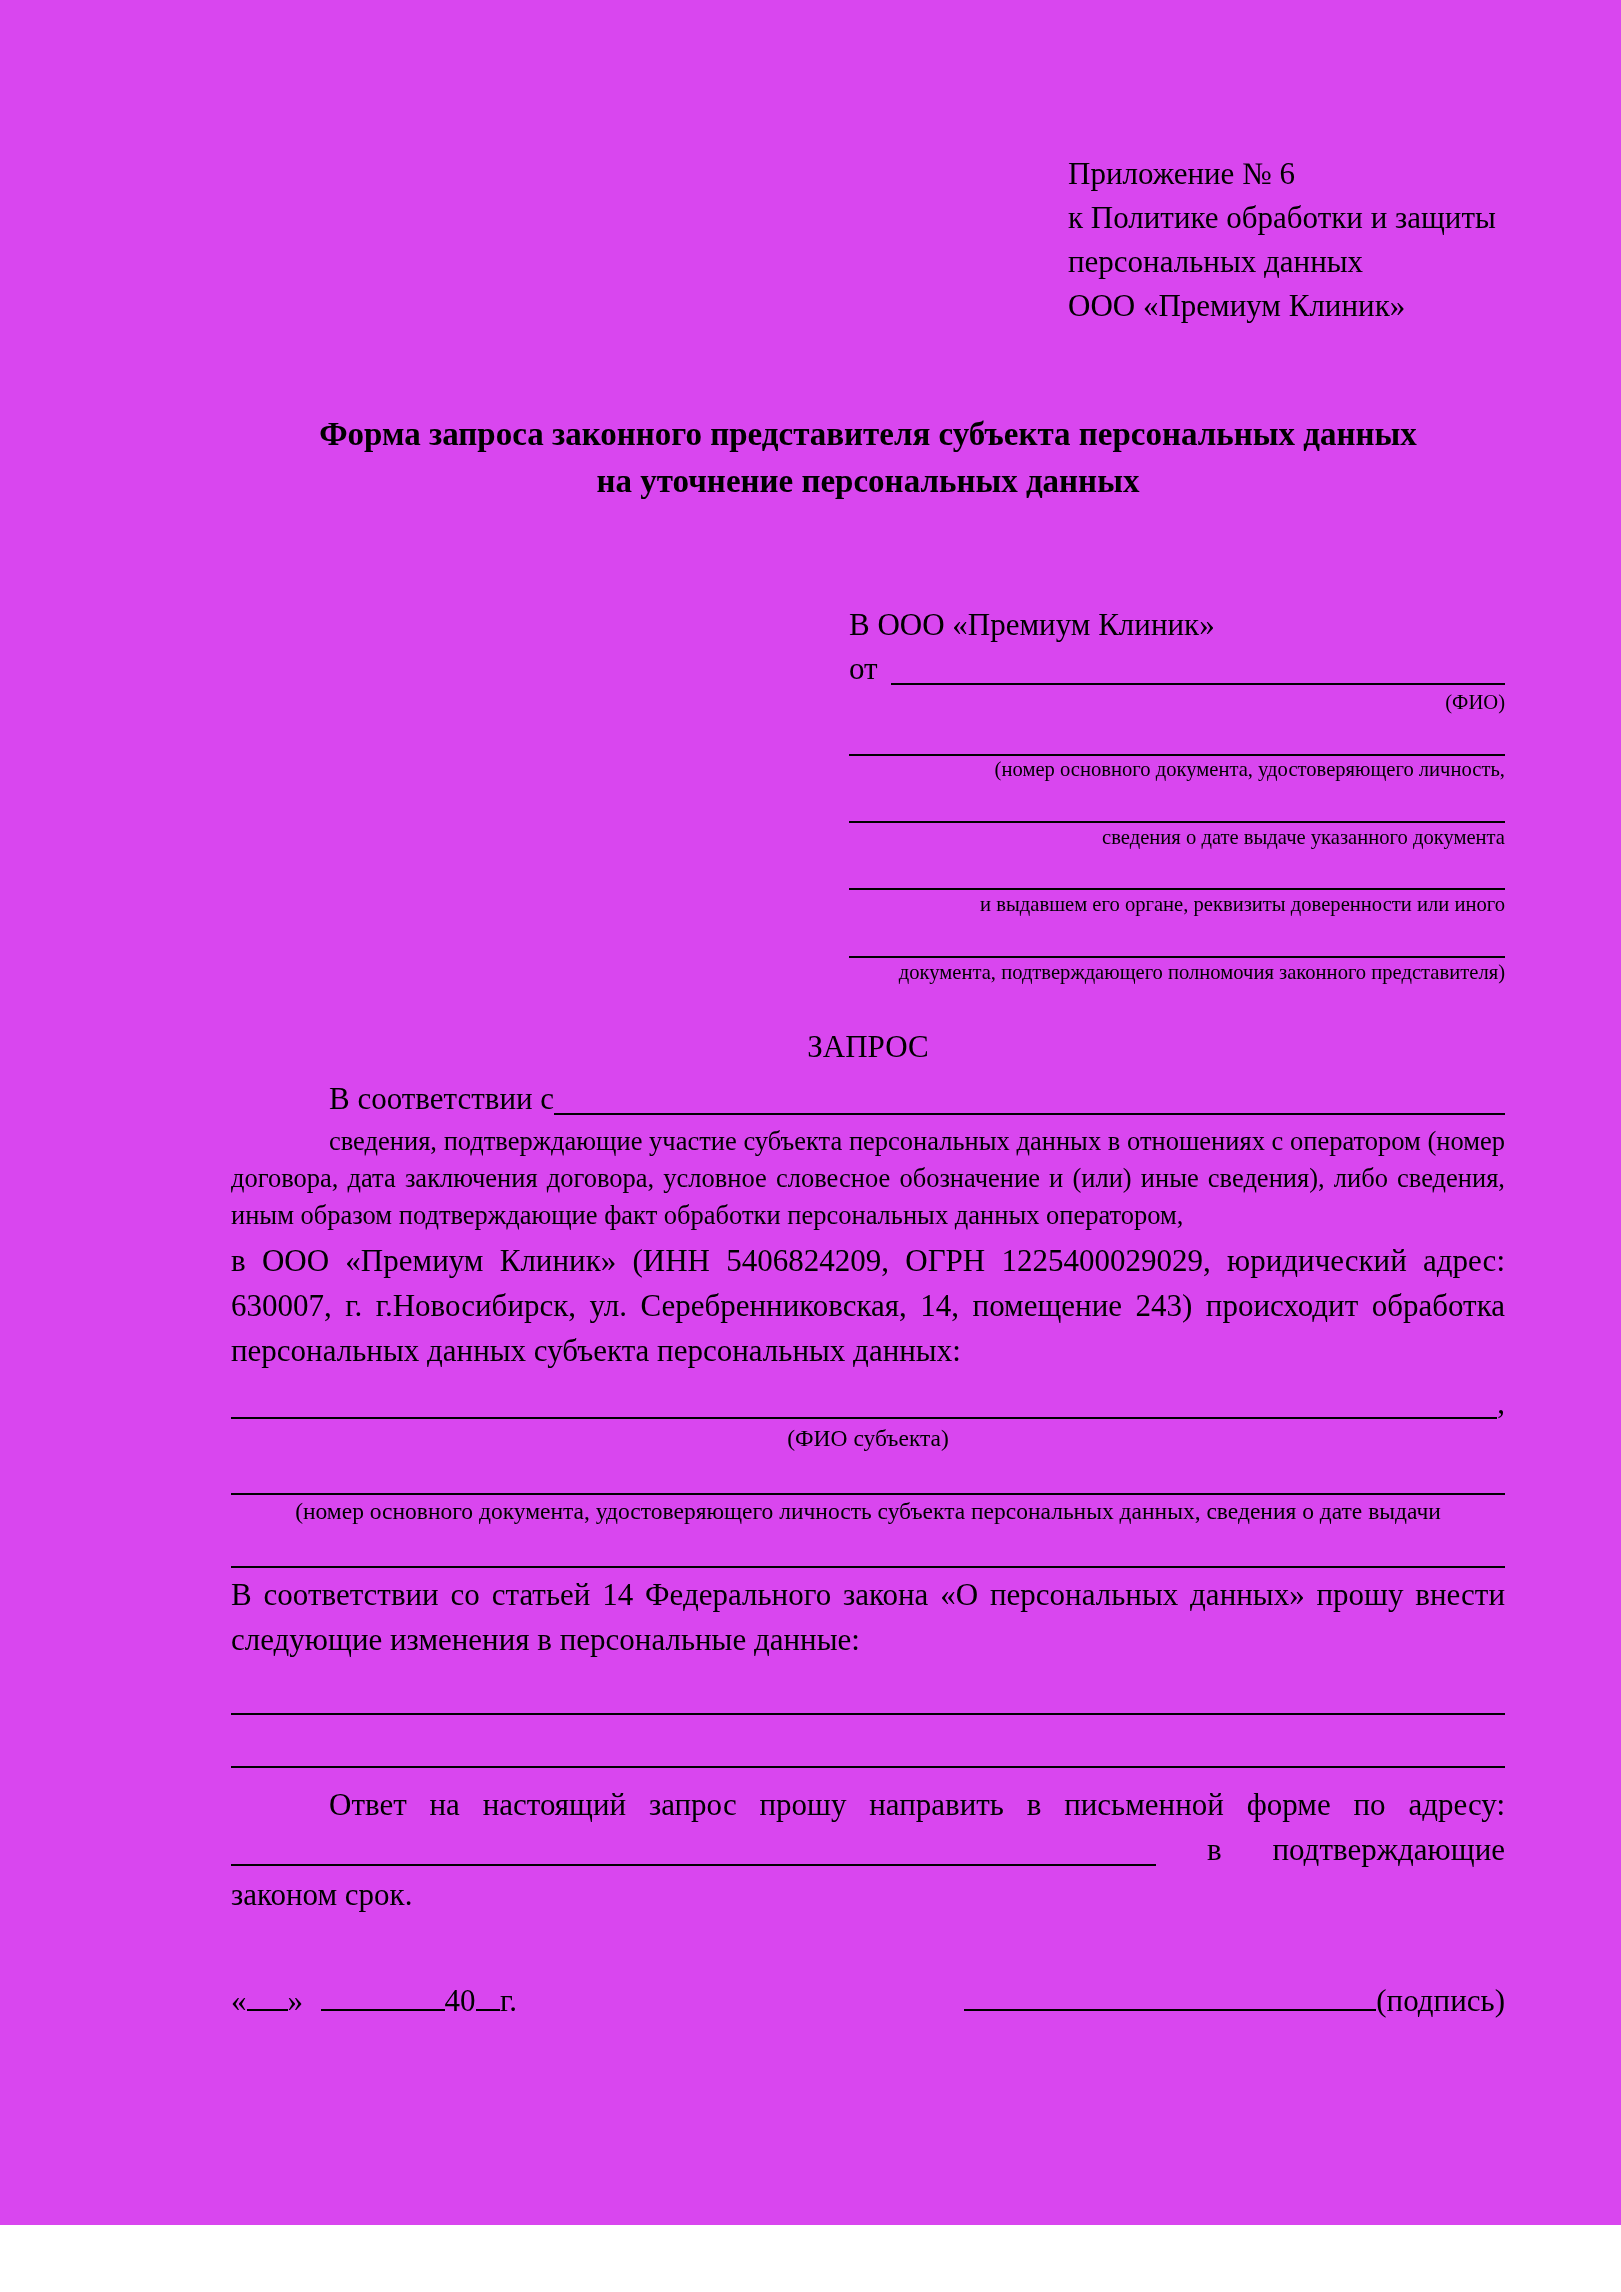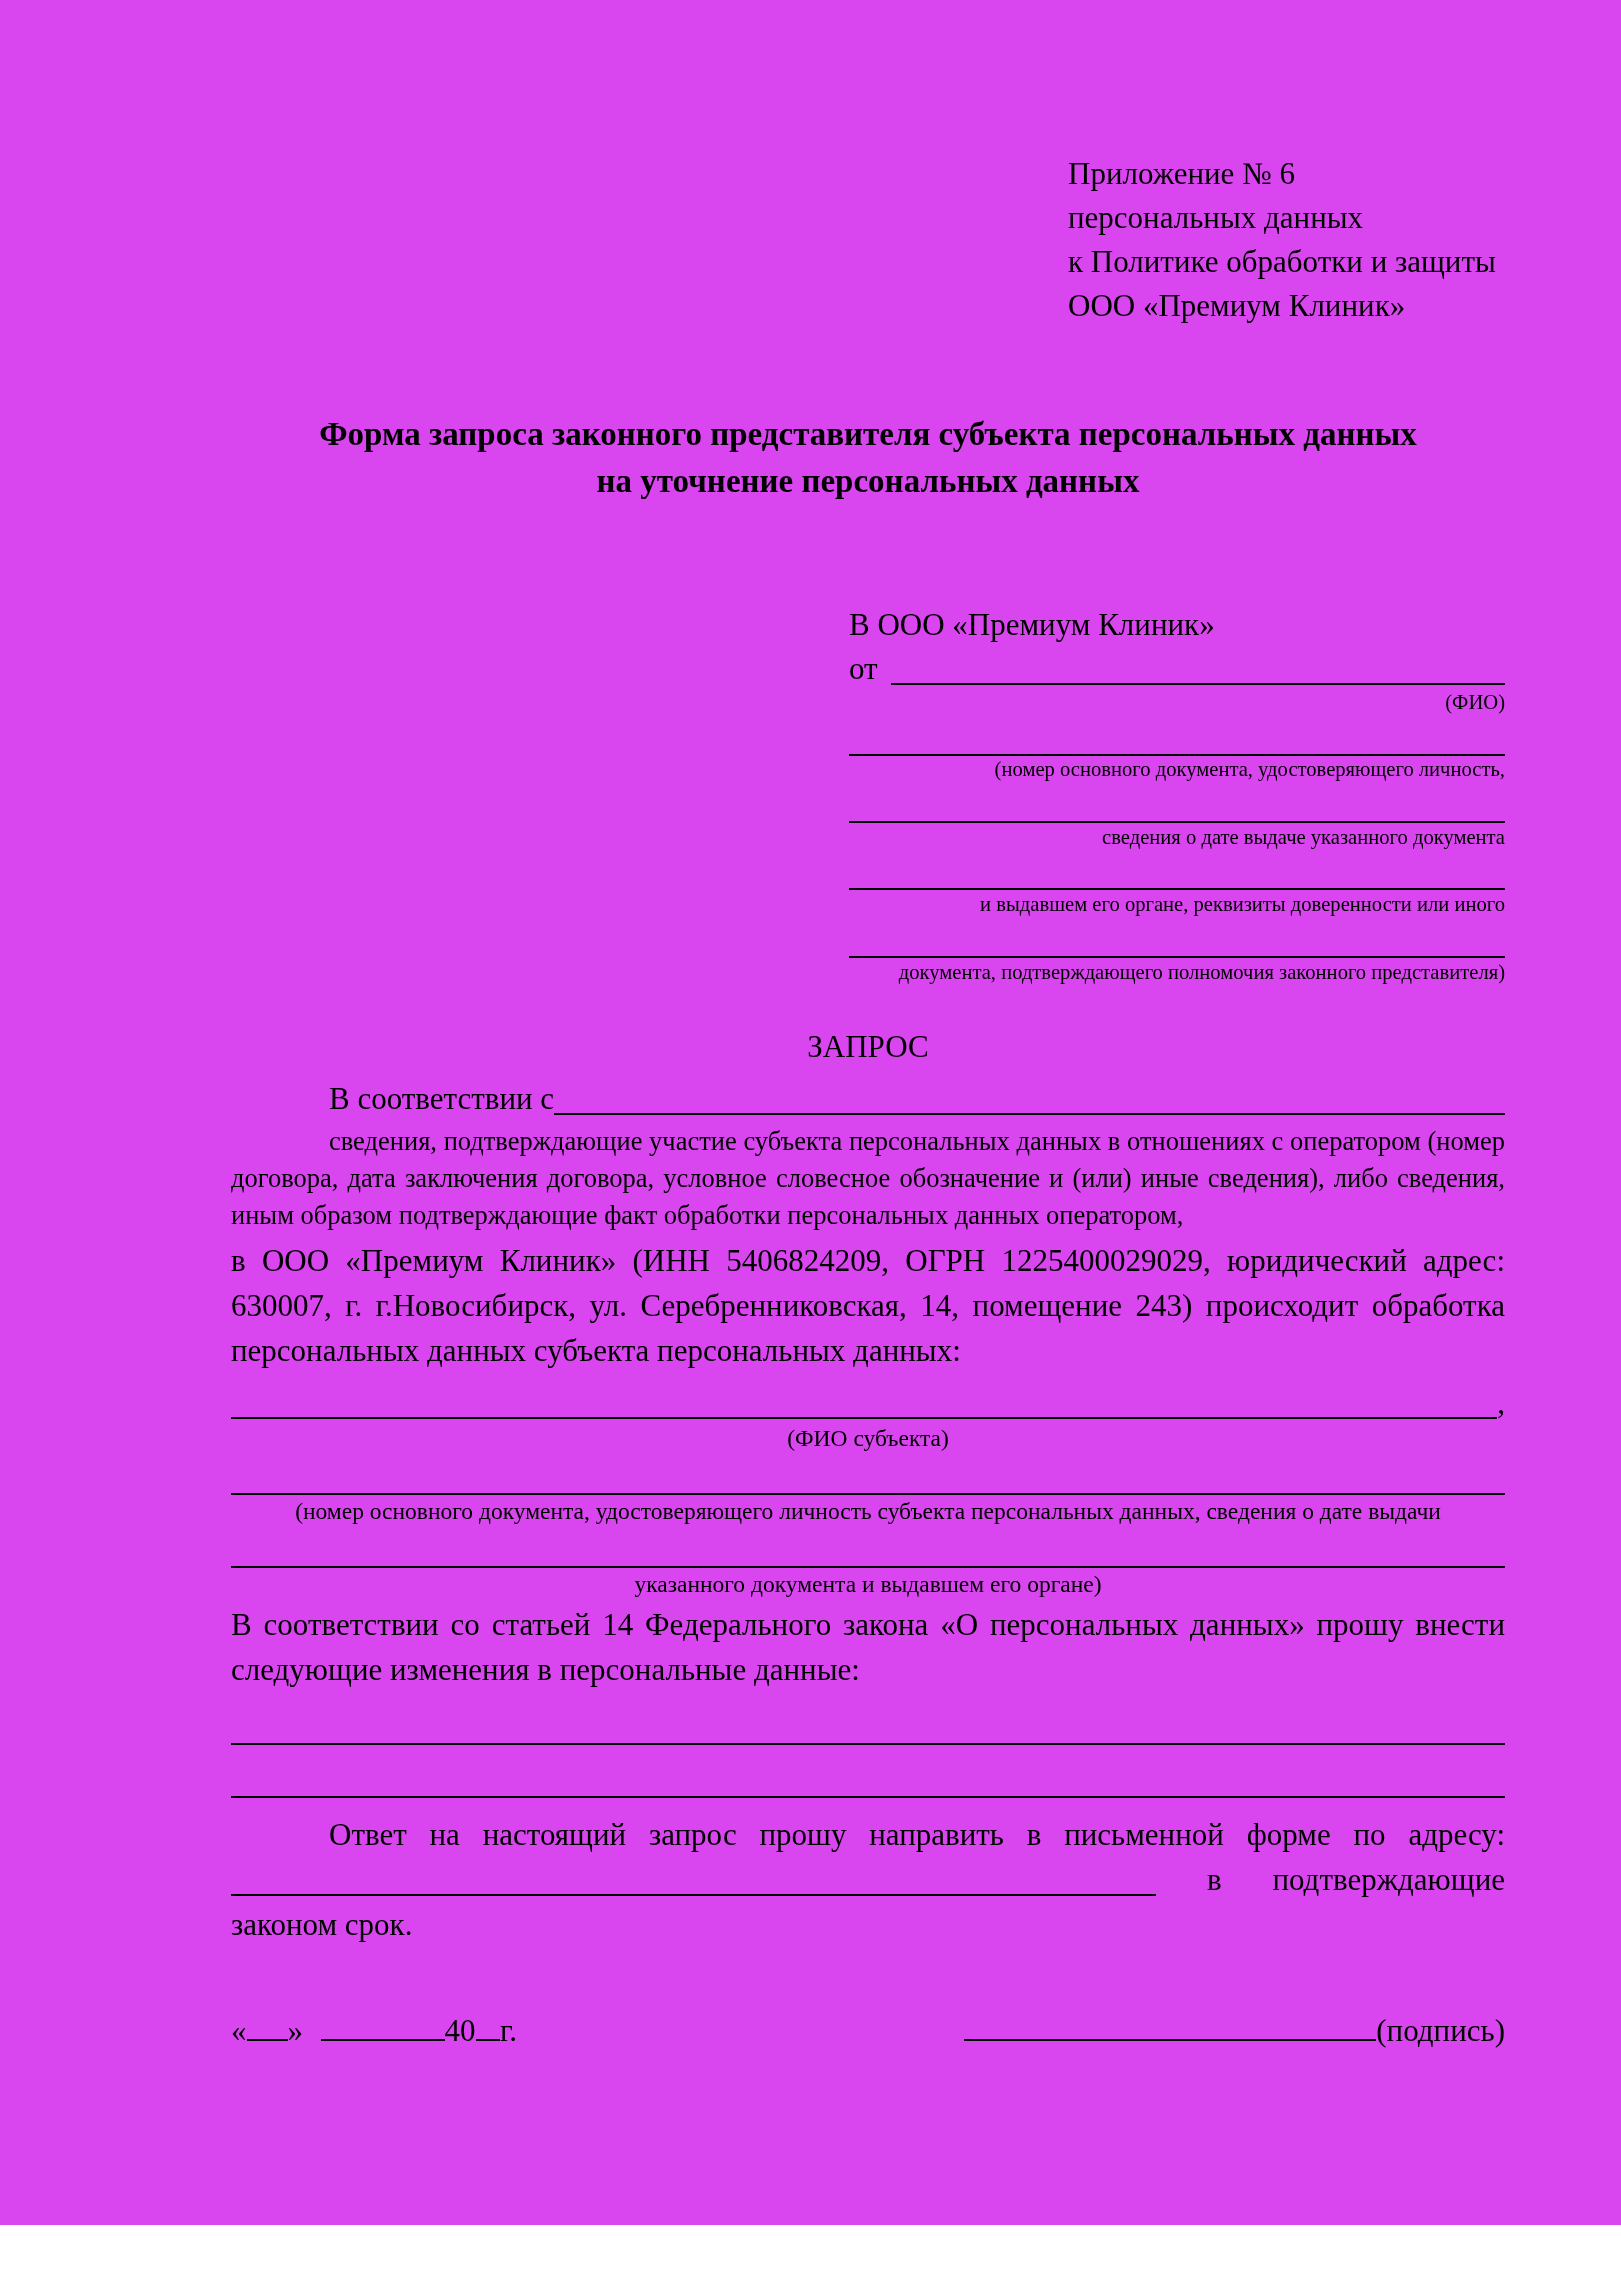--- a/index.html
+++ b/index.html
@@ -137,22 +137,22 @@
   .u.w25  { width: 24.5px; }
   .u.w420 { width: 412px; }
 </style>
 </head>
 <body>
 
 <div class="page">
 
   <div class="header-block">
     <div>Приложение № 6</div>
+    <div>к Политике обработки и защиты</div>
     <div>персональных данных</div>
-    <div>к Политике обработки и защиты</div>
     <div>ООО «Премиум Клиник»</div>
   </div>
 
   <h1 class="doc-title">
     <span class="title-line">Форма запроса законного представителя субъекта персональных данных</span>
     <span class="title-line">на уточнение персональных данных</span>
   </h1>
 
   <div class="addressee">
     <div>В ООО «Премиум Клиник»</div>
@@ -189,21 +189,20 @@
   <div class="comma-row">
     <span class="fill"></span>
     <span>,</span>
   </div>
   <div class="center-caption">(ФИО субъекта)</div>
 
   <div class="full-blank"></div>
   <div class="center-caption">(номер основного документа, удостоверяющего личность субъекта персональных данных, сведения о дате выдачи</div>
 
   <div class="full-blank"></div>
-  <div class="center-caption">указанного документа и выдавшем его органе)</div>
 
   <p class="para">В соответствии со статьей 14 Федерального закона «О персональных данных» прошу внести следующие изменения в персональные данные:</p>
 
   <div class="spacer-line"></div>
   <div class="spacer-line"></div>
 
   <p class="reply-line1">Ответ на настоящий запрос прошу направить в письменной форме по адресу:</p>
   <div class="reply-line2">
     <span class="fill"></span>
     <span>в</span>

